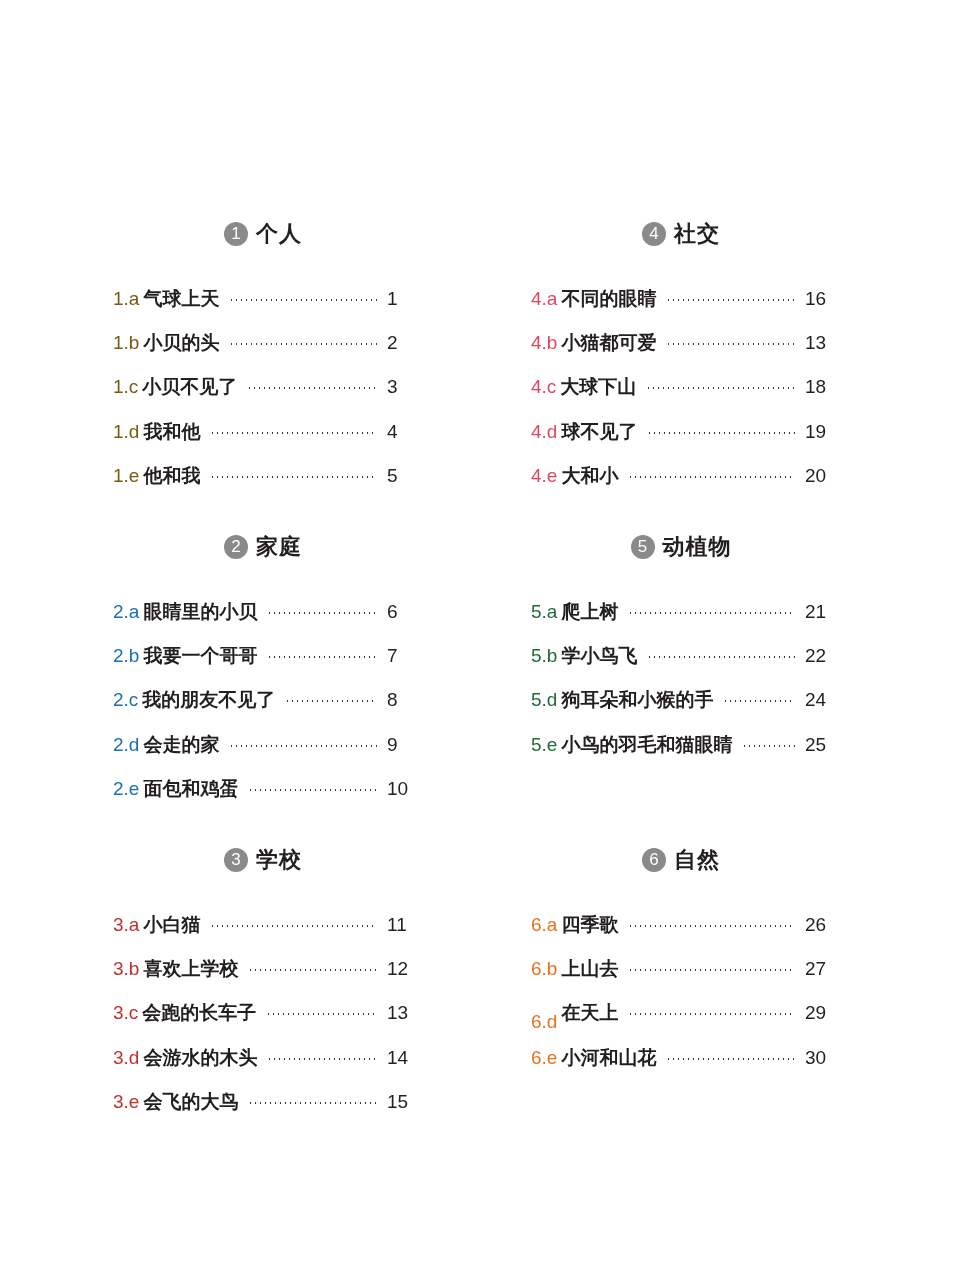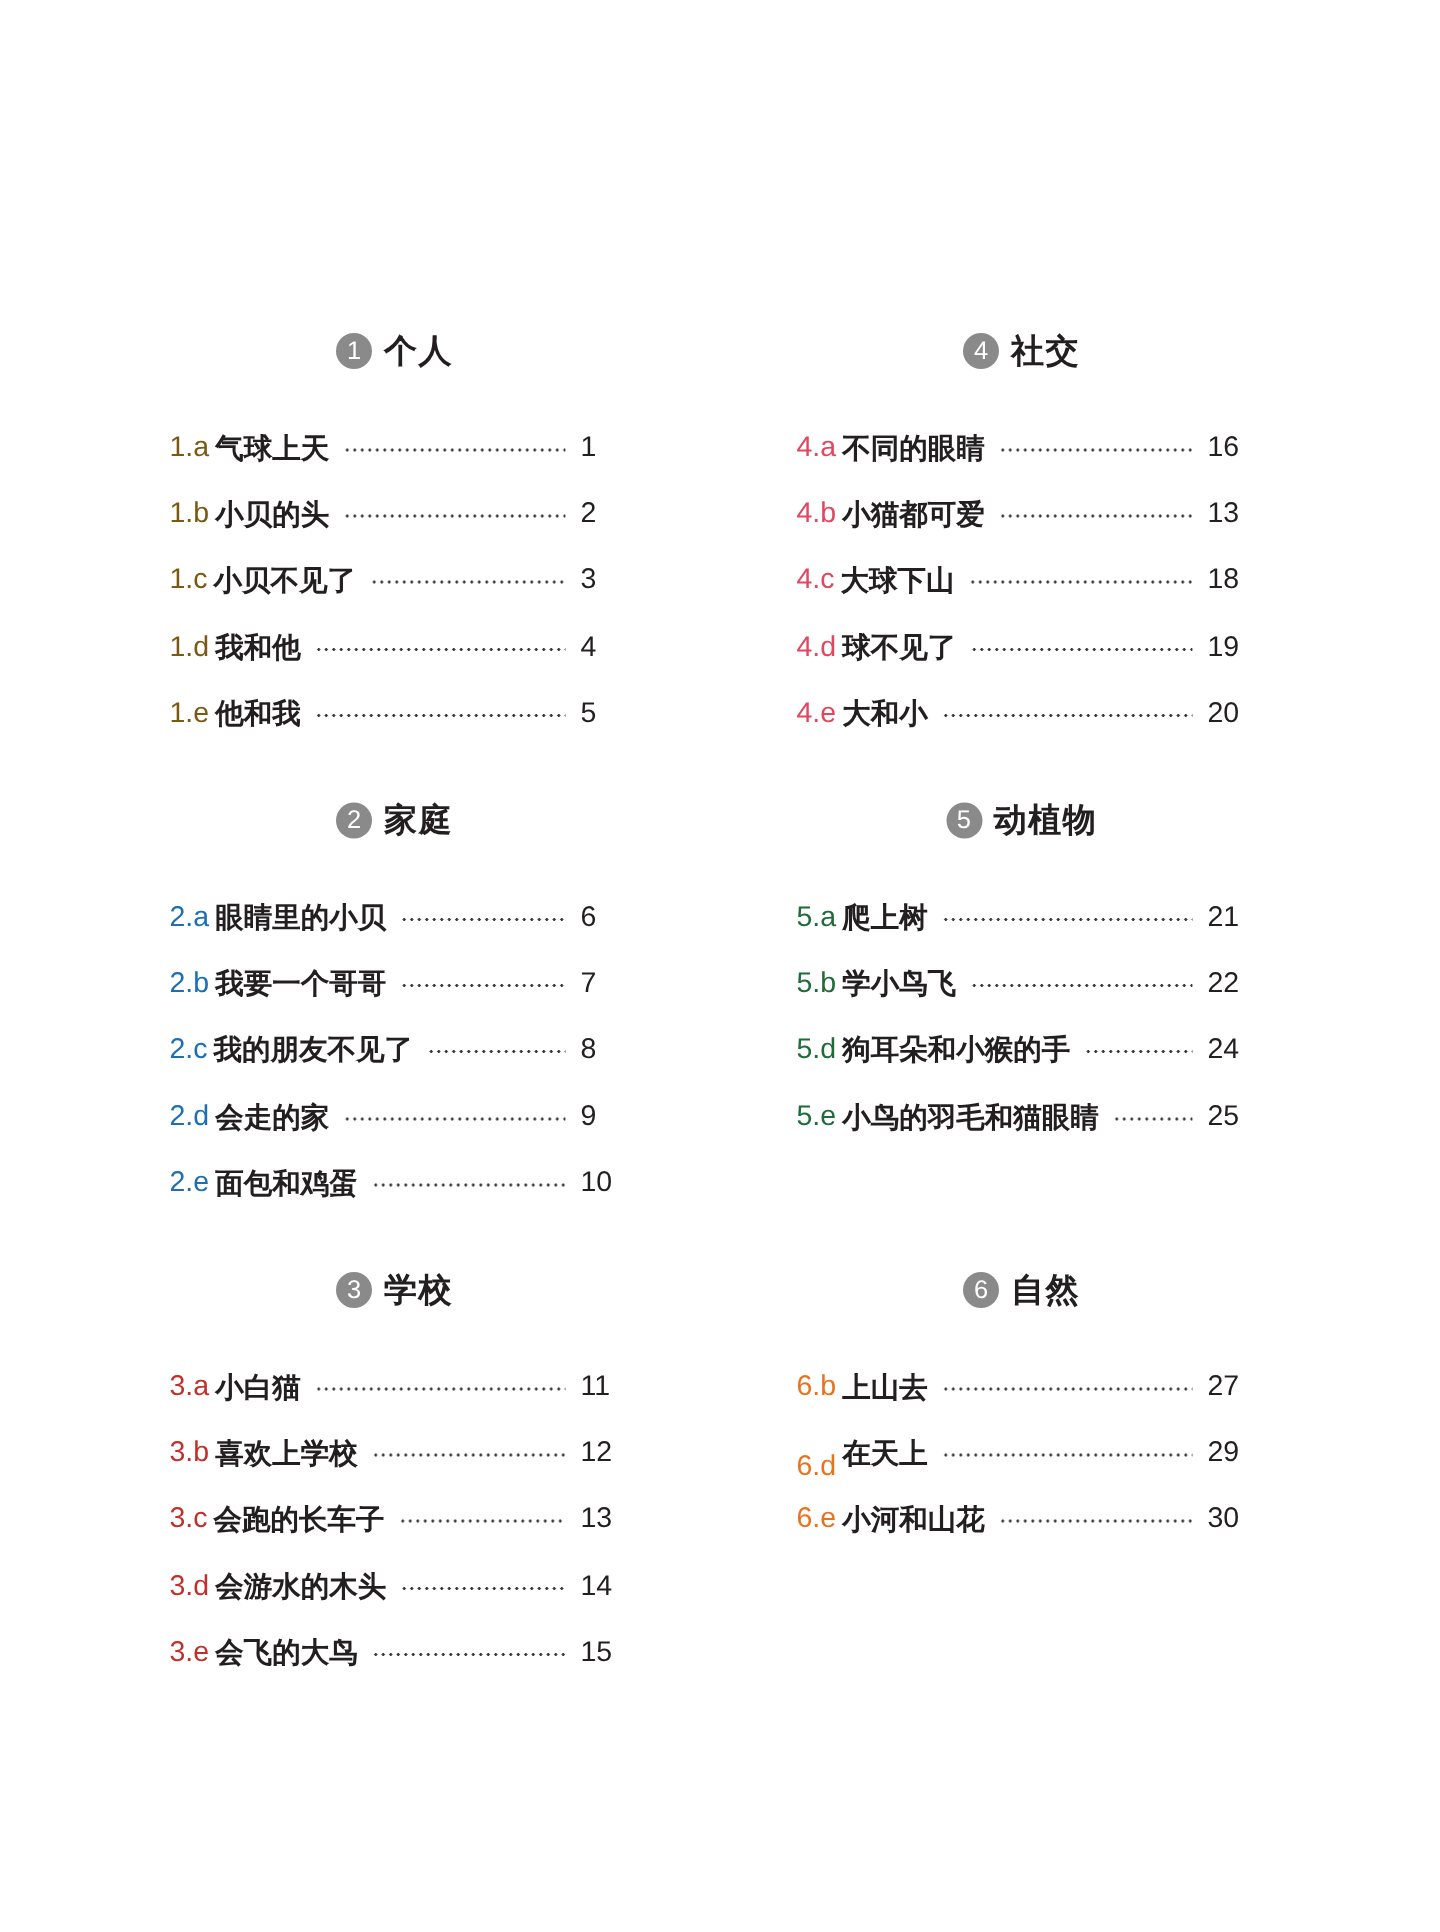--- a/index.html
+++ b/index.html
@@ -304,20 +304,26 @@
     </div>
   </div>
 
   <div class="section s6">
     <div class="section-header">
       <span class="badge" style="background: rgb(138, 138, 138);">6</span>
       <span class="section-title">自然</span>
     </div>
     <div class="entries">
       <div class="entry">
+        <span class="entry-code c6" style="color: rgb(232, 115, 30);">6.a</span>
+        <span class="entry-title">四季歌</span>
+        <span class="leader"></span>
+        <span class="entry-page">26</span>
+      </div>
+      <div class="entry">
         <span class="entry-code c6" style="color: rgb(232, 115, 30);">6.b</span>
         <span class="entry-title">上山去</span>
         <span class="leader"></span>
         <span class="entry-page">27</span>
       </div>
       <div class="entry">
         <span class="entry-code c6" style="color: rgb(232, 115, 30); margin-top: 17px;">6.d</span>
         <span class="entry-title">在天上</span>
         <span class="leader"></span>
         <span class="entry-page">29</span>

